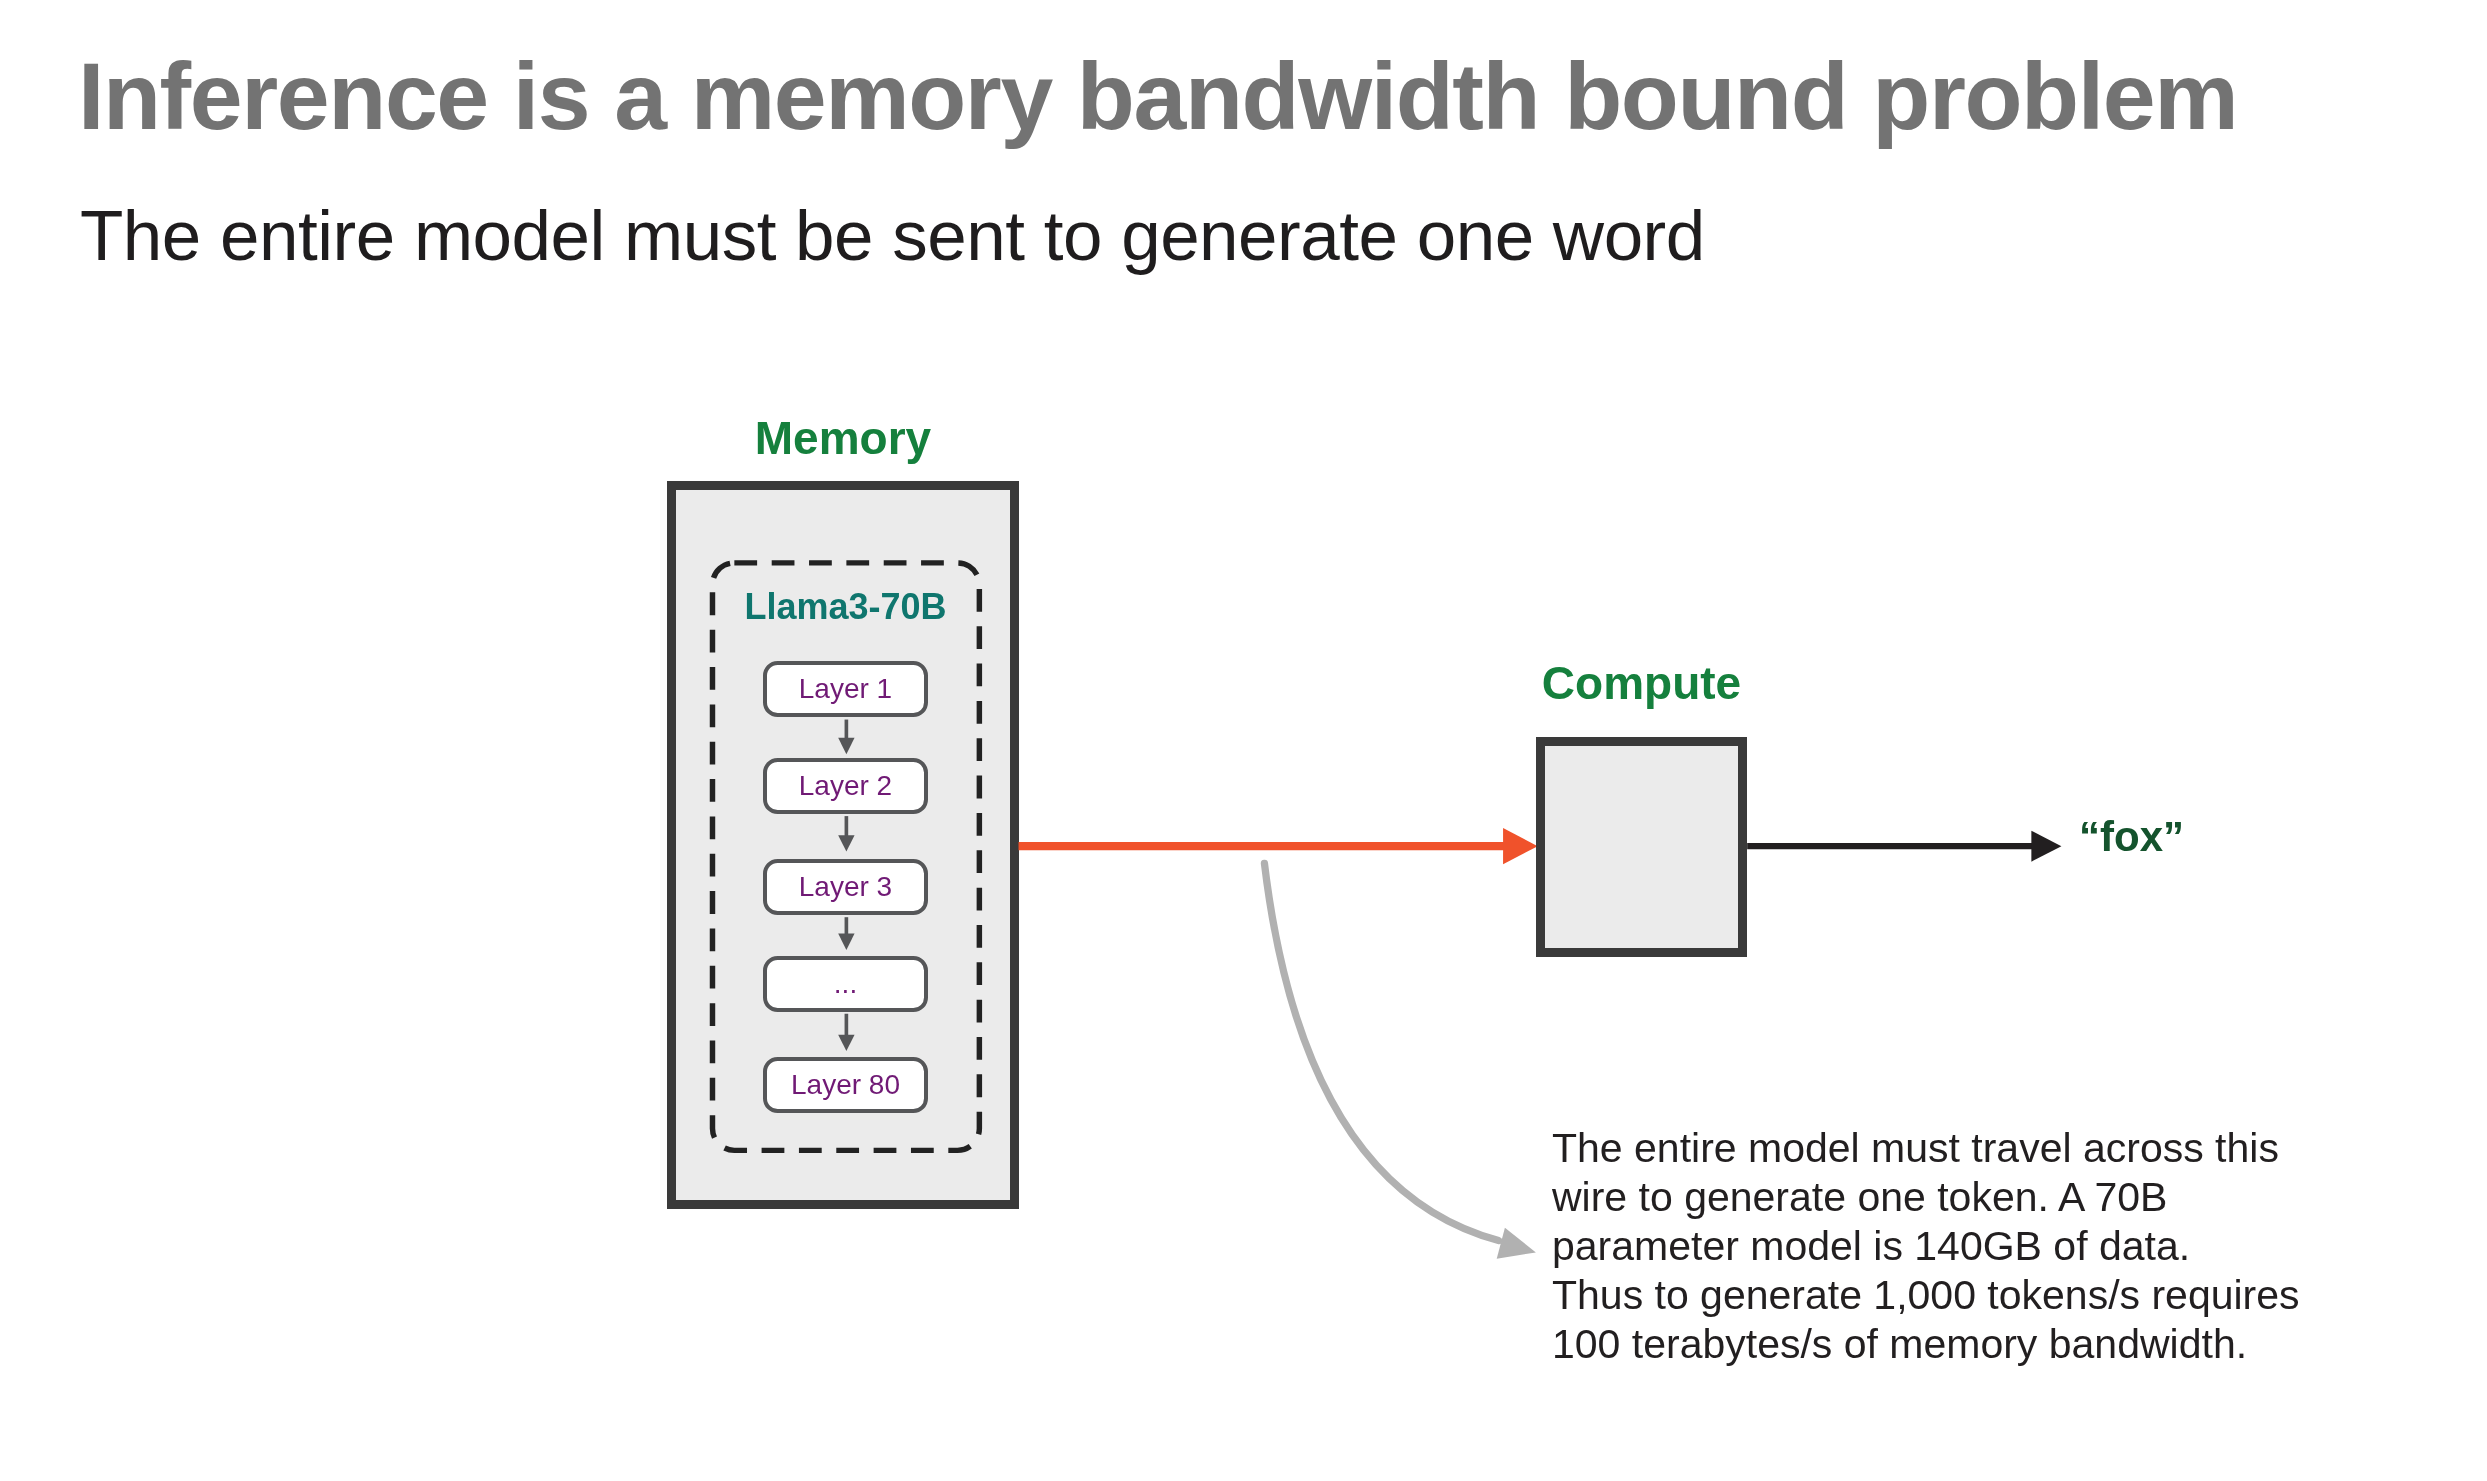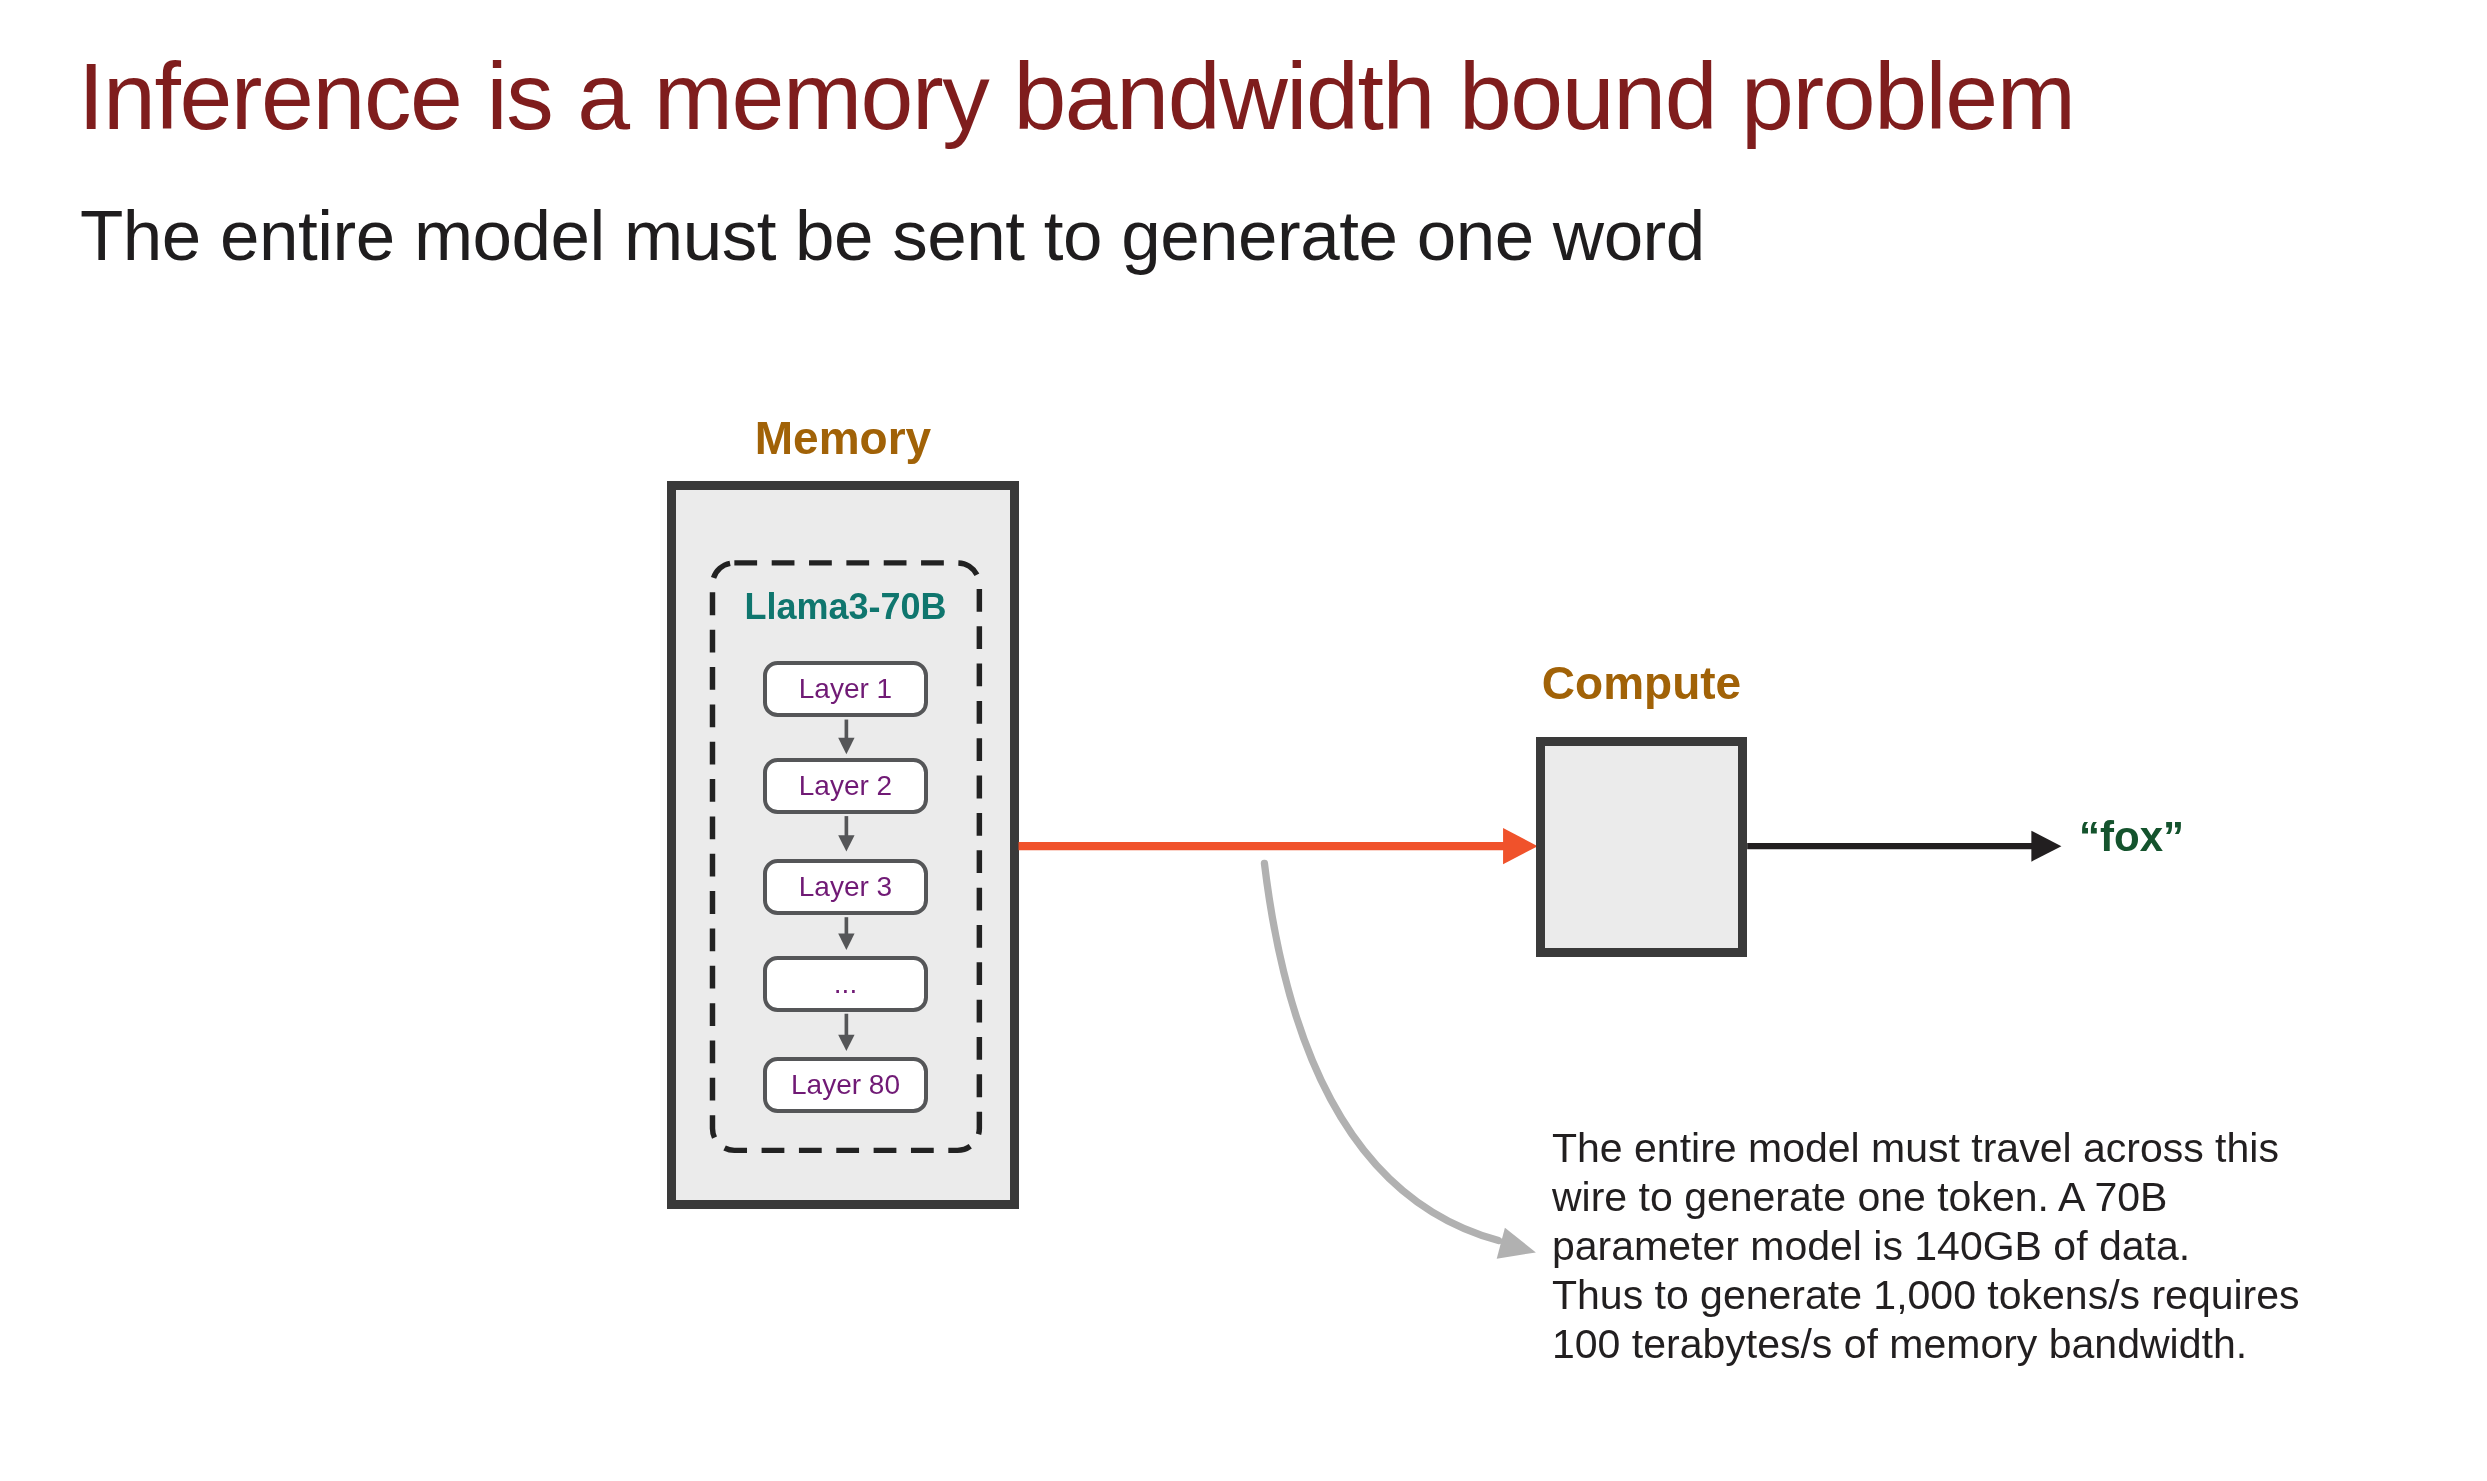--- a/index.html
+++ b/index.html
@@ -15,43 +15,43 @@
     font-family: "Liberation Sans", sans-serif;
     color: #221f20;
     overflow: hidden;
   }
   .abs { position: absolute; }
 
   .page-title {
     left: 78px;
     top: 47px;
     font-size: 95px;
-    font-weight: 400;
+    font-weight: 700;
     letter-spacing: -1.4px;
     line-height: 1.05;
-    color: #7f1d1d;
+    color: #737373;
     white-space: nowrap;
     text-align: right;
   }
   .page-subtitle {
     left: 80px;
     top: 151px;
     font-size: 71px;
     font-weight: 500;
     letter-spacing: -0.5px;
     line-height: 1.05;
     color: #1f1d1e;
     white-space: nowrap;
     margin-top: 48px;
   }
 
   .block-label {
     font-size: 46px;
     font-weight: 700;
-    color: #a16207;
+    color: #15803d;
     text-align: center;
     line-height: 1;
     white-space: nowrap;
   }
   .memory-label { left: 667px; top: 415px; width: 352px; }
   .compute-label { left: 1536px; top: 660px; width: 211px; }
 
   .memory-box {
     left: 667px;
     top: 481px;

